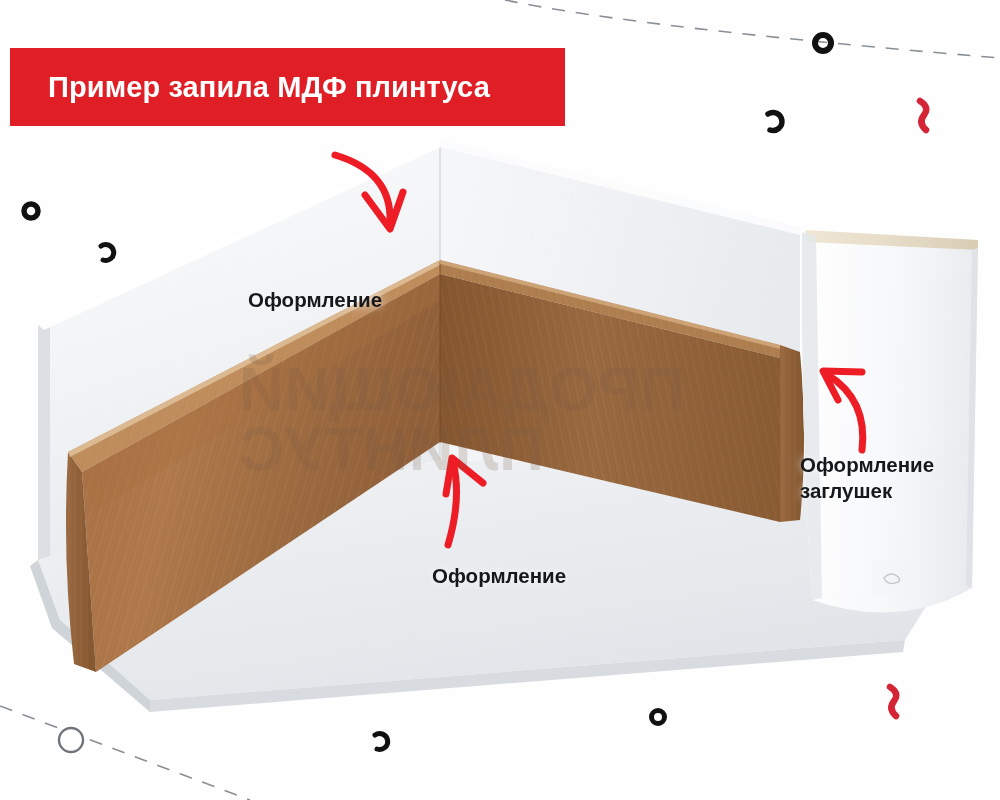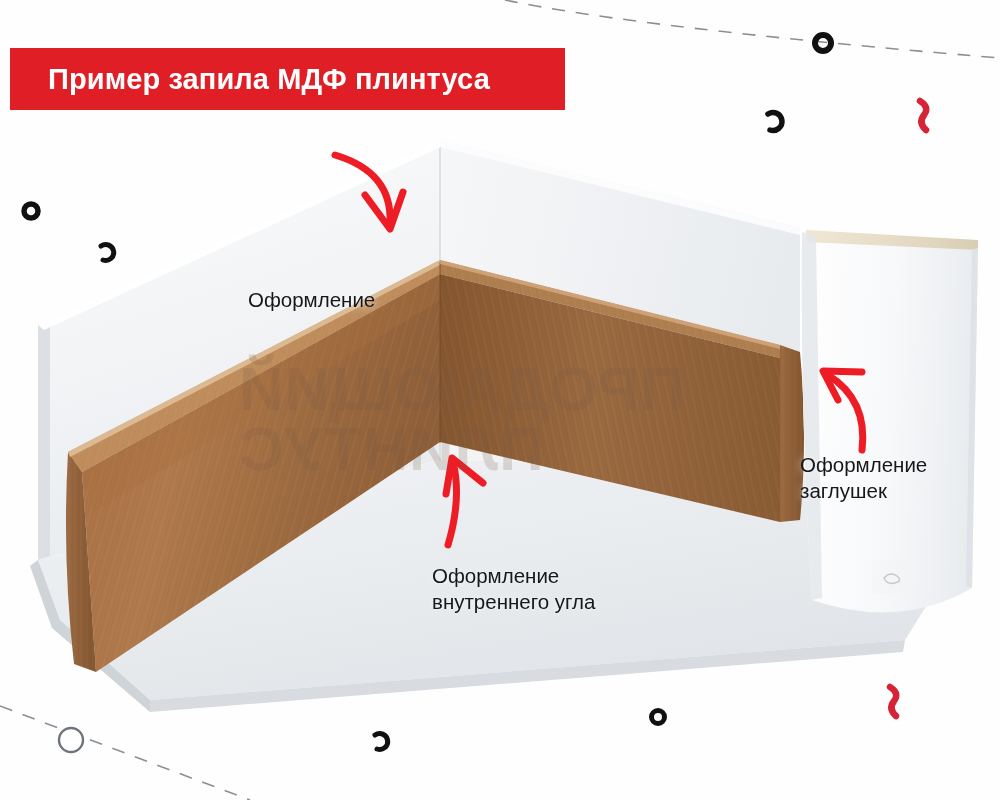--- a/index.html
+++ b/index.html
@@ -9,35 +9,35 @@
     font-family:"Liberation Sans","DejaVu Sans",sans-serif;
     overflow:hidden;
   }
   #stage{position:relative;width:1000px;height:800px;background:#fefefe;overflow:hidden;}
 
   
   #scene{position:absolute;left:0;top:0;width:1000px;height:800px;}
 
   
   .banner{
-    position:absolute;left:10px;top:48px;width:555px;height:62px;
+    position:absolute;left:10px;top:48px;width:555px;height:78px;
     background:#e01e26;
     display:flex;align-items:center;
     box-sizing:border-box;padding-left:38px;
     z-index:40;
   }
   .banner-text{
     color:#ffffff;font-size:29px;font-weight:bold;letter-spacing:0.1px;
     white-space:nowrap;
   }
 
   
   .callout{
     position:absolute;z-index:35;
-    color:#16181c;font-size:20.5px;font-weight:normal;
+    color:#16181c;font-size:20.5px;font-weight:bold;
     line-height:1.28;
     text-shadow:0 0 7px rgba(255,255,255,.55),0 0 14px rgba(255,255,255,.45);
   }
   #label-joints{left:248px;top:287px;width:200px;}
   #label-inner-corner{left:432px;top:563px;width:260px;}
   #label-endcaps{left:800px;top:452px;width:185px;}
 
   
   .watermark{
     position:absolute;z-index:20;
@@ -231,21 +231,20 @@
   <div class="banner">
     <span class="banner-text">Пример запила МДФ плинтуса</span>
   </div>
 
   <div class="callout" id="label-joints">
     <div>Оформление</div>
   </div>
 
   <div class="callout" id="label-inner-corner">
     <div>Оформление</div>
-    <div>внутреннего угла</div>
   </div>
 
   <div class="callout" id="label-endcaps">
     <div>Оформление</div>
     <div>заглушек</div>
   </div>
 
 </div>
 
 </body></html>

